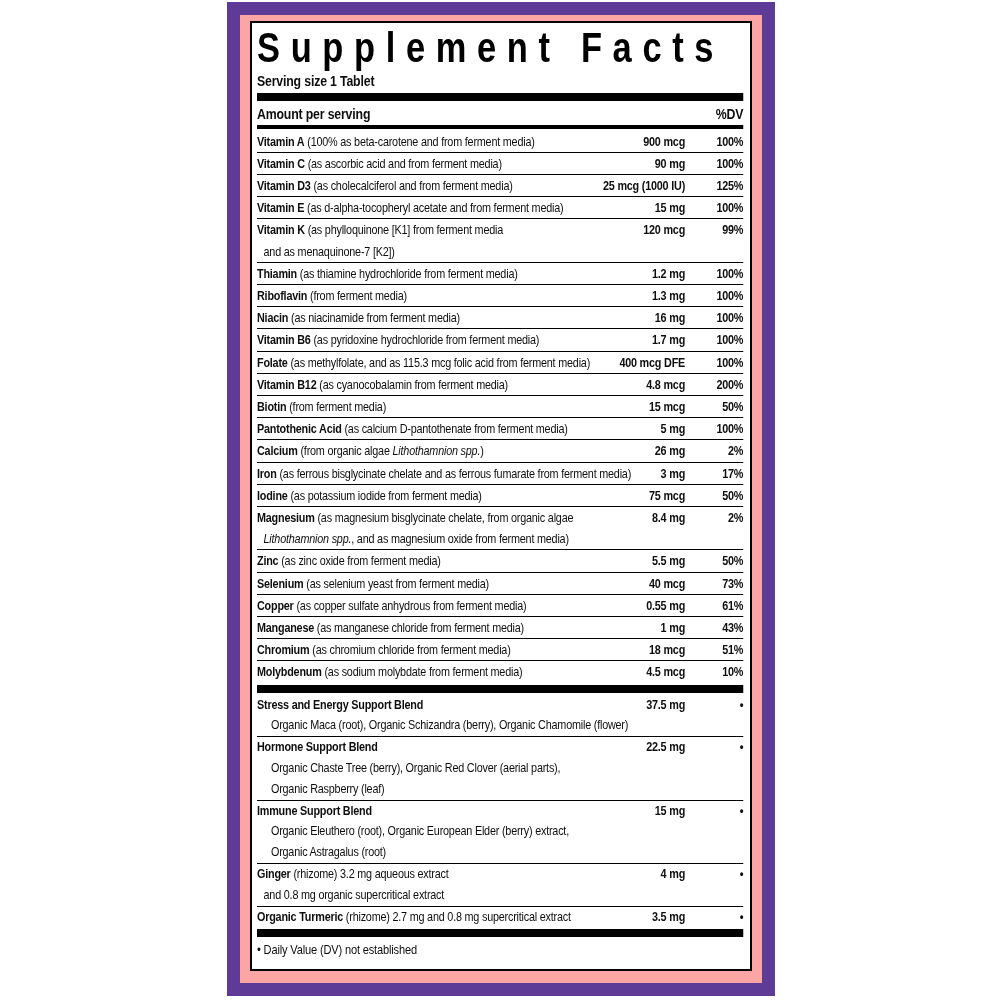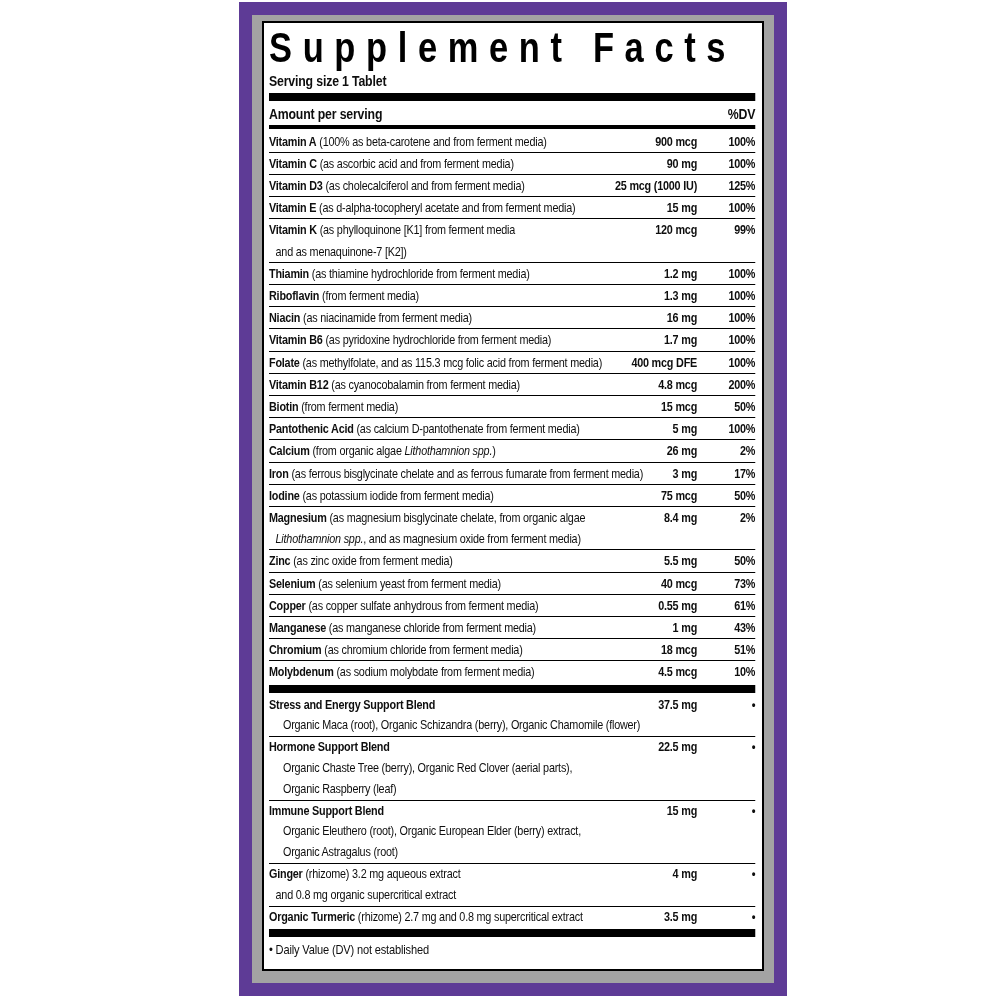--- a/index.html
+++ b/index.html
@@ -7,21 +7,21 @@
     --ink:#0e0e0e;
   }
   html,body{margin:0;padding:0;background:#ffffff;}
   body{
     width:1000px;height:1000px;position:relative;
     font-family:"Liberation Sans", sans-serif;color:var(--ink);
   }
   .frame{
     position:absolute;left:227px;top:2px;width:548px;height:994px;
     box-sizing:border-box;border:13px solid var(--purple);
-    background:#a3a3a3;padding:6px 10px 12px 10px;margin-left:12px;
+    background:#fca5a5;padding:6px 10px 12px 10px;
   }
   .facts-box{
     box-sizing:border-box;border:2px solid #000;background:#fff;
     width:100%;height:950px;padding:3px 5px 0 5px;overflow:hidden;
   }
   .squeeze{
     width:593px;transform:scaleX(0.82);transform-origin:0 0;
   }
   .sf-title{
     font-weight:bold;font-size:42px;line-height:44px;letter-spacing:13px;

